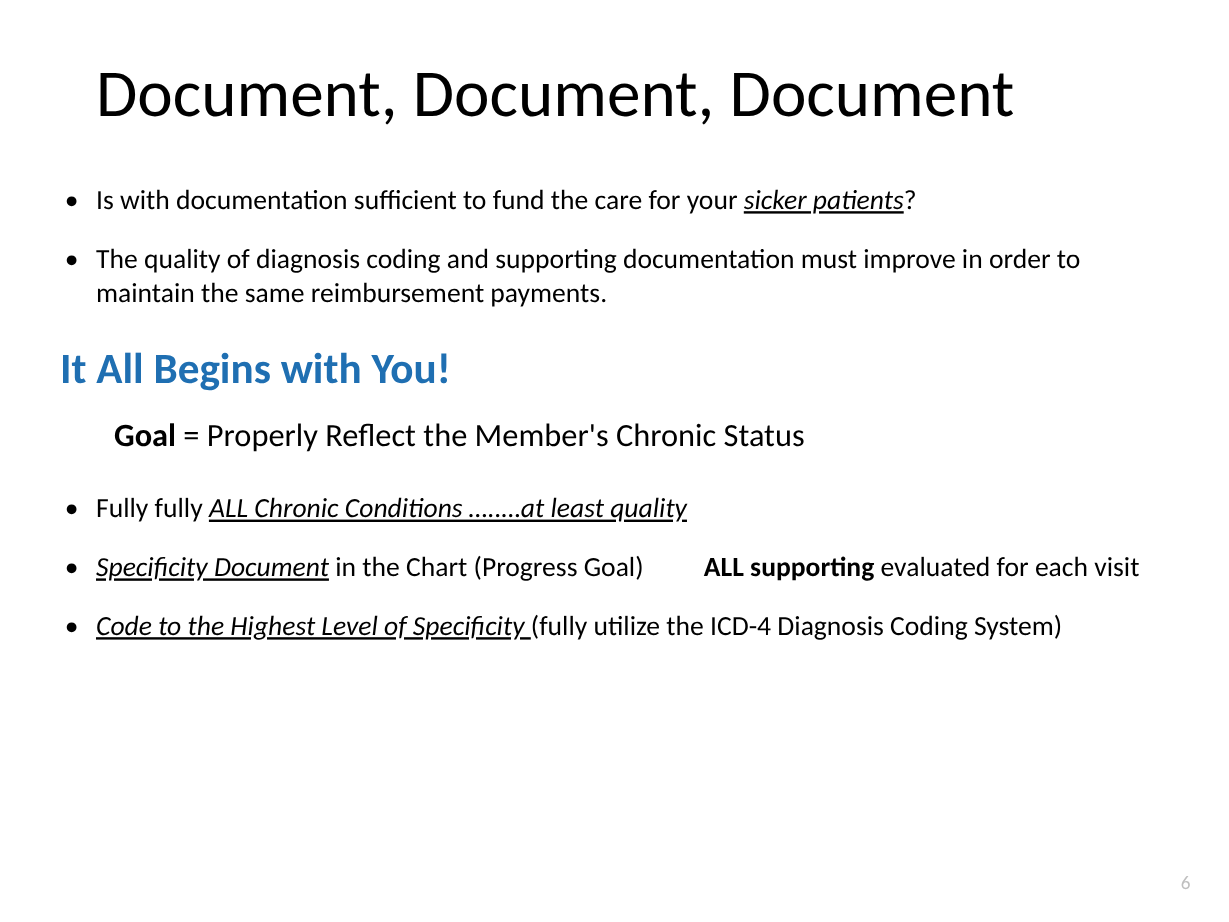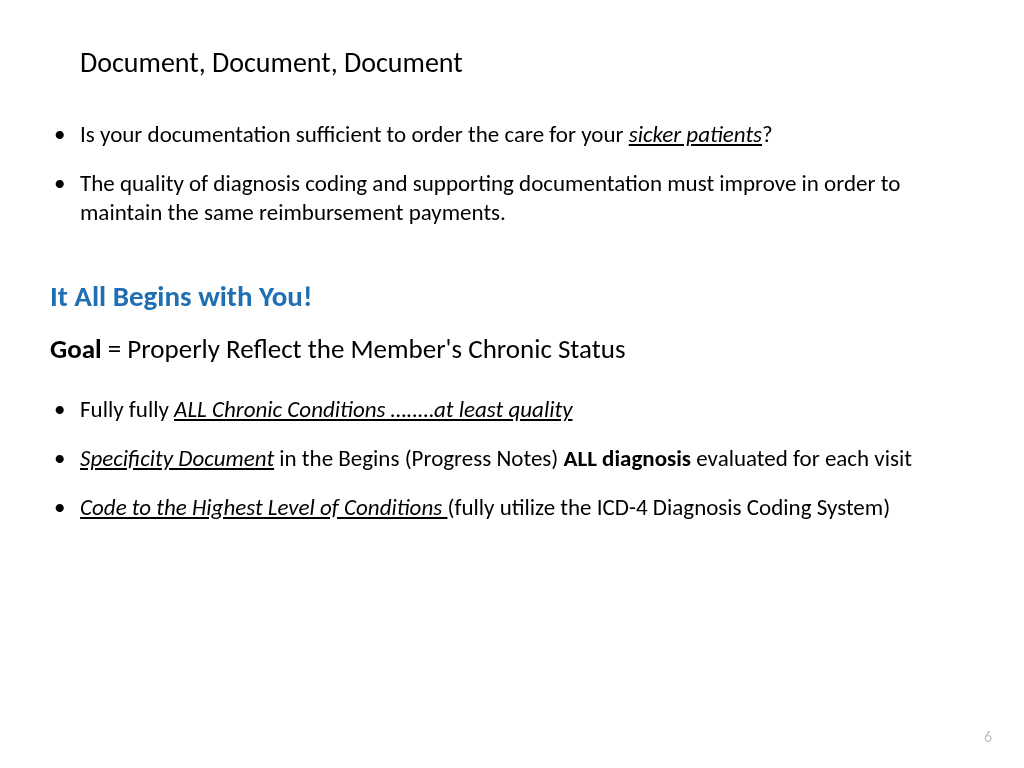--- a/index.html
+++ b/index.html
@@ -6,21 +6,21 @@
     body {
       width: 1024px;
       height: 768px;
       background: #ffffff;
       font-family: Calibri, Arial, sans-serif;
       color: #000000;
       position: relative;
       padding: 40px 50px 40px 50px;
     }
     .title {
-      font-size: 28px;
+      font-size: 56px;
       font-weight: 400;
       color: #000000;
       margin-top: 5px;
       margin-left: 30px;
       margin-bottom: 40px;
     }
     .bullet-block { margin-bottom: 25px; }
     .bullet-item {
       display: flex;
       align-items: flex-start;
@@ -30,50 +30,50 @@
     }
     .bullet-item .dot {
       width: 30px;
       flex-shrink: 0;
       text-align: left;
       padding-left: 4px;
       color: #000000;
     }
     .bullet-item .text { flex: 1; }
     .subheading {
-      font-size: 29px;
+      font-size: 36px;
       font-weight: bold;
       margin-bottom: 18px;
-      margin-top: 52px;
+      margin-top: 26px;
     }
     .goal-line {
       font-size: 27px;
       margin-bottom: 30px;
     }
-    .bold { font-weight: bold; }
+    .bold { font-weight: bold; margin-left: 45px; }
     .underline { text-decoration: underline; font-style: italic; }
     .blue { color: #1f6fb2; }
     .page-number {
       position: absolute;
       bottom: 22px;
       right: 32px;
       font-size: 16px;
       color: #bfbfbf;
     }
   </style>
 </head>
 <body>
 
 <h1 class="title">Document, Document, Document</h1>
 
 <div class="bullet-block">
   <div class="bullet-item">
     <span class="dot">•</span>
     <span class="text">
-      <span>Is your documentation sufficient to order the care for your </span><span class="underline">sicker patients</span><span>?</span>
+      <span>Is with documentation sufficient to fund the care for your </span><span class="underline">sicker patients</span><span>?</span>
     </span>
   </div>
   <div class="bullet-item">
     <span class="dot">•</span>
     <span class="text">The quality of diagnosis coding and supporting documentation must improve in order to maintain the same reimbursement payments.</span>
   </div>
 </div>
 
 <div class="subheading blue">It All Begins with You!</div>
 
@@ -84,24 +84,24 @@
 <div class="bullet-block">
   <div class="bullet-item">
     <span class="dot">•</span>
     <span class="text">
       <span>Fully fully </span><span class="underline">ALL Chronic Conditions …..…at least quality</span>
     </span>
   </div>
   <div class="bullet-item">
     <span class="dot">•</span>
     <span class="text">
-      <span class="underline">Specificity Document</span><span> in the Begins (Progress Notes) </span><span class="bold">ALL diagnosis</span><span> evaluated for each visit</span>
+      <span class="underline">Specificity Document</span><span> in the Chart (Progress Goal) </span><span class="bold">ALL supporting</span><span> evaluated for each visit</span>
     </span>
   </div>
   <div class="bullet-item">
     <span class="dot">•</span>
     <span class="text">
-      <span class="underline">Code to the Highest Level of Conditions </span><span>(fully utilize the ICD-4 Diagnosis Coding System)</span>
+      <span class="underline">Code to the Highest Level of Specificity </span><span>(fully utilize the ICD-4 Diagnosis Coding System)</span>
     </span>
   </div>
 </div>
 
 <div class="page-number">6</div>
 
 </body></html>

